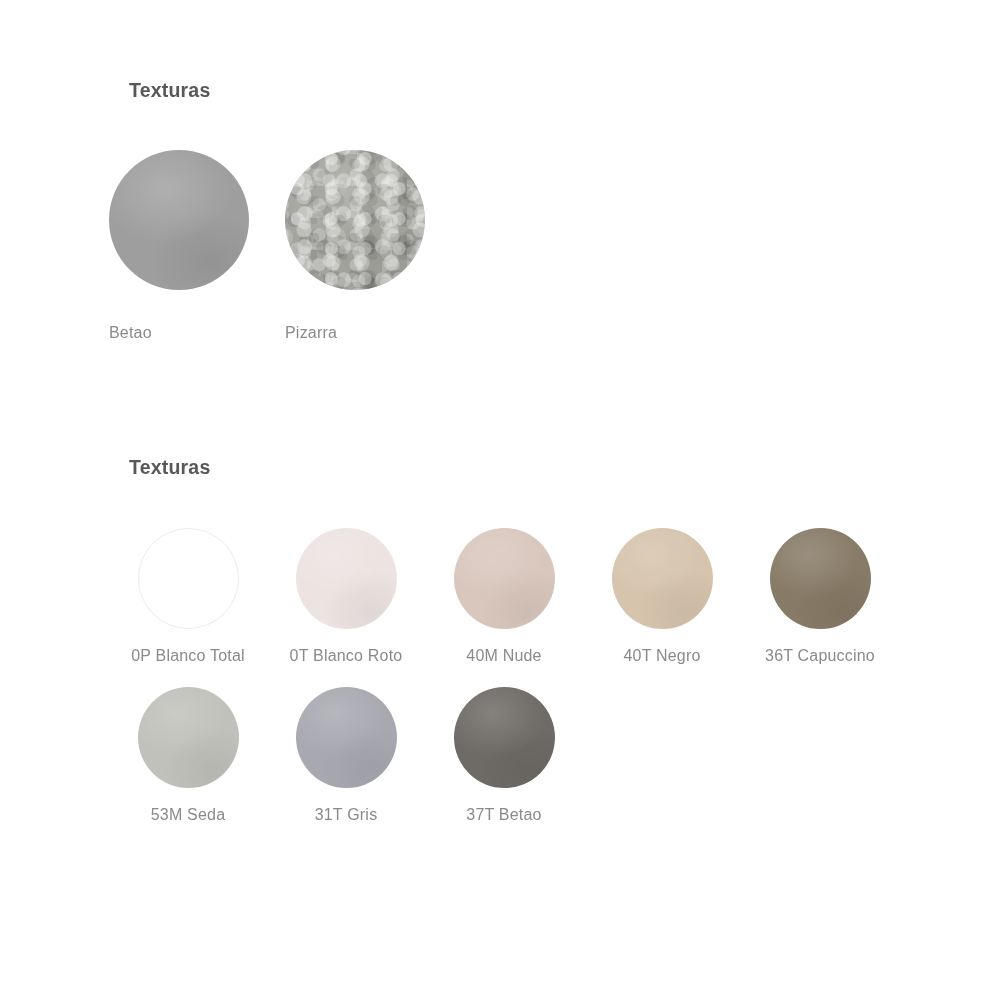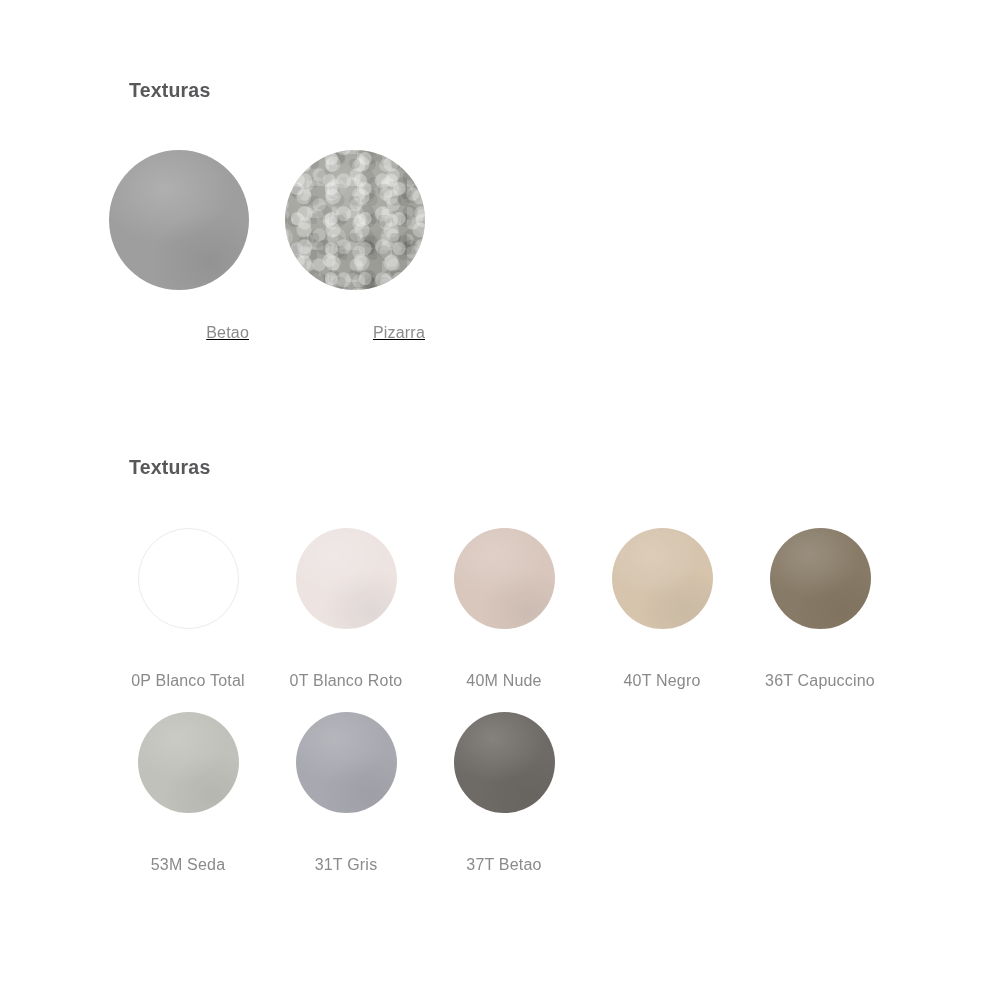--- a/index.html
+++ b/index.html
@@ -43,22 +43,21 @@
     position: absolute;
     top: 150px;
     left: 109px;
     display: flex;
     gap: 36px;
   }
   .texture-item {
     width: 140px;
     display: flex;
     flex-direction: column;
-    align-items: flex-end;
-    text-decoration: underline;
+    align-items: flex-start;
   }
   .texture-swatch {
     width: 140px;
     height: 140px;
     border-radius: 50%;
     position: relative;
     overflow: hidden;
   }
   .texture-label {
     margin-top: 31px;
@@ -134,21 +133,21 @@
   }
   .color-swatch .gloss {
     position: absolute;
     inset: 0;
     border-radius: 50%;
     background:
       radial-gradient(ellipse 75% 60% at 38% 26%, rgba(255,255,255,0.16), rgba(255,255,255,0) 72%),
       radial-gradient(ellipse 65% 55% at 74% 82%, rgba(0,0,0,0.055), rgba(0,0,0,0) 74%);
   }
   .color-label {
-    margin-top: 40px;
+    margin-top: 15px;
     font-size: 16px;
     color: #8a8a8a;
     text-align: center;
     line-height: 1.45;
     letter-spacing: 0.2px;
     max-width: 150px;
   }
 </style>
 </head>
 <body>

